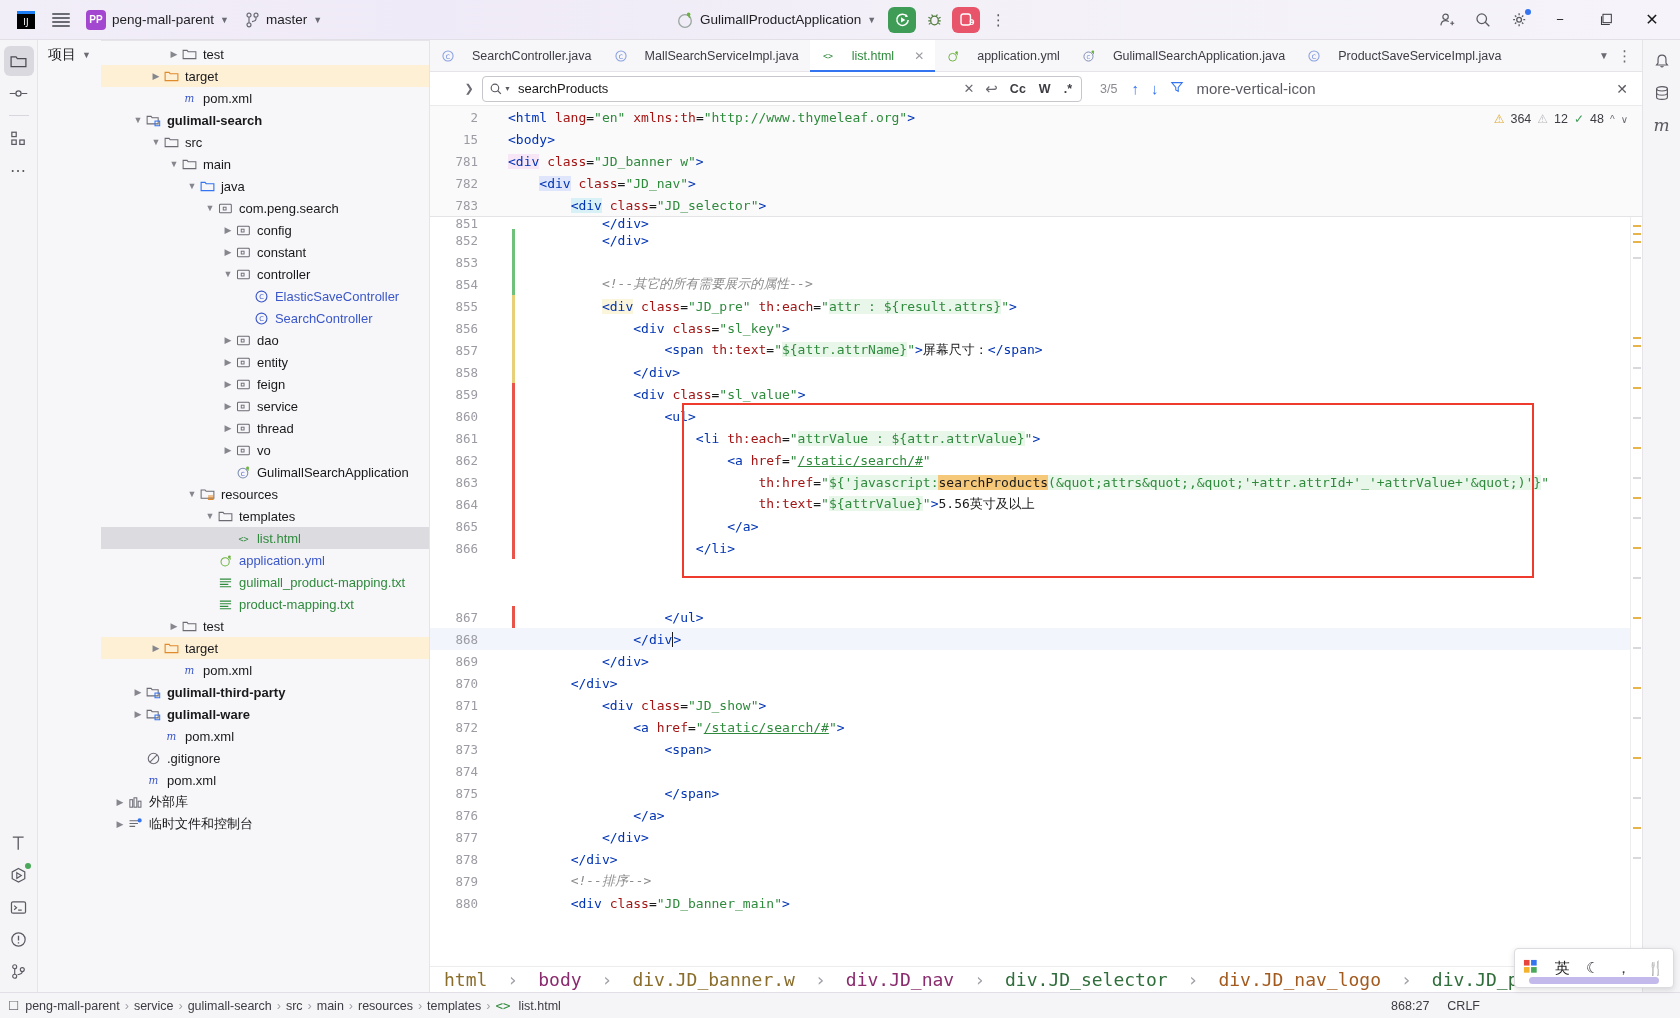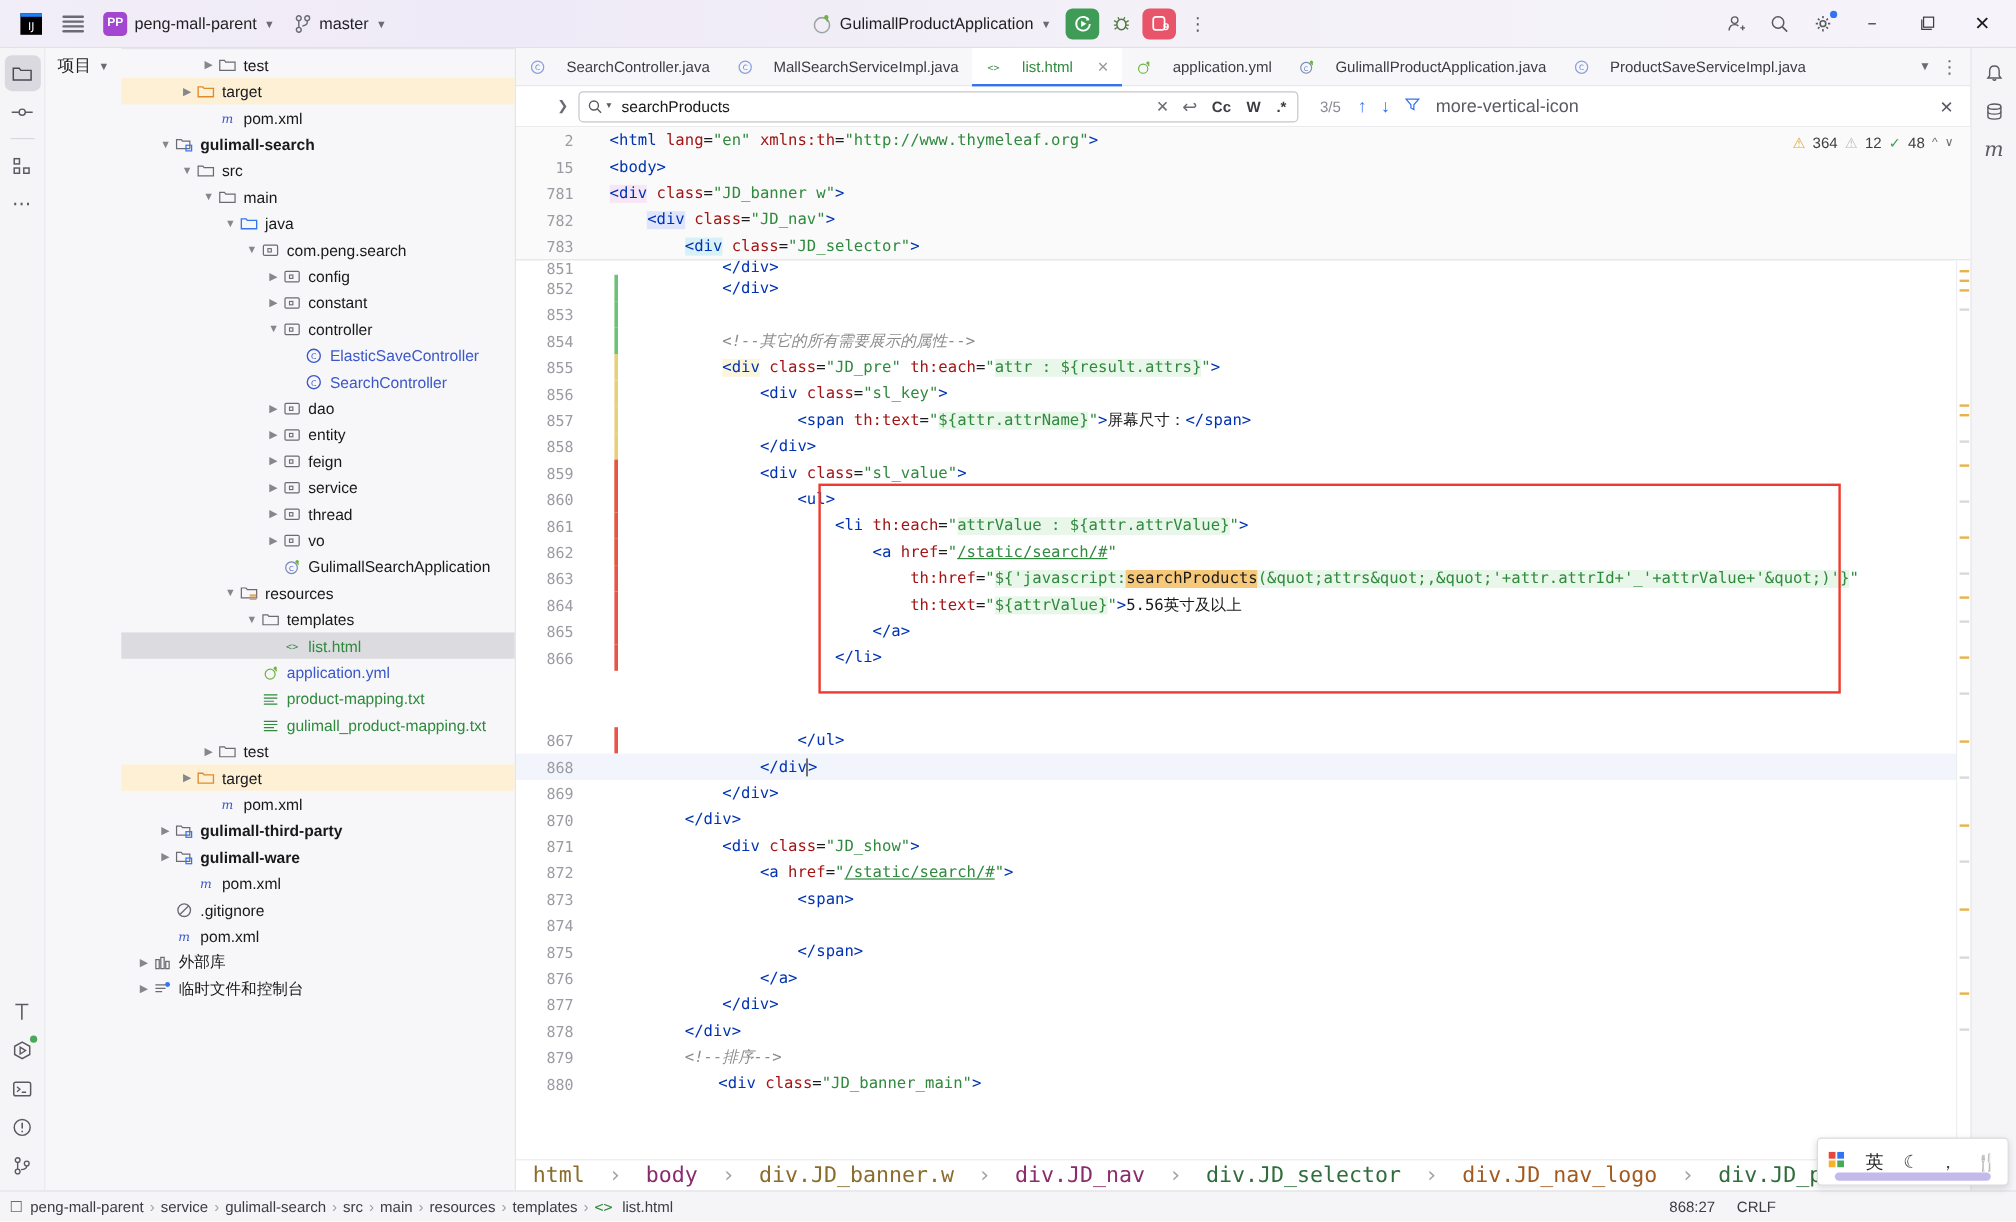--- a/index.html
+++ b/index.html
@@ -591,31 +591,31 @@
             <span class="tlabel blue">application.yml</span>
           </div>
           <div class="trow">
             <span style="width: 102px; flex: 0 0 auto;"></span>
             <span class="arrow"></span>
             <span class="tico">
               <svg width="15" height="15" viewBox="0 0 16 16">
                 <path d="M2 4.4h12 M2 7.2h12 M2 10h9 M2 12.6h12" stroke="#2f8a3d" stroke-width="1.1"></path>
               </svg>
             </span>
+            <span class="tlabel green">gulimall_product-mapping.txt</span>
+          </div>
+          <div class="trow">
+            <span style="width: 102px; flex: 0 0 auto;"></span>
+            <span class="arrow"></span>
+            <span class="tico">
+              <svg width="15" height="15" viewBox="0 0 16 16">
+                <path d="M2 4.4h12 M2 7.2h12 M2 10h9 M2 12.6h12" stroke="#2f8a3d" stroke-width="1.1"></path>
+              </svg>
+            </span>
             <span class="tlabel green">product-mapping.txt</span>
-          </div>
-          <div class="trow">
-            <span style="width: 102px; flex: 0 0 auto;"></span>
-            <span class="arrow"></span>
-            <span class="tico">
-              <svg width="15" height="15" viewBox="0 0 16 16">
-                <path d="M2 4.4h12 M2 7.2h12 M2 10h9 M2 12.6h12" stroke="#2f8a3d" stroke-width="1.1"></path>
-              </svg>
-            </span>
-            <span class="tlabel green">gulimall_product-mapping.txt</span>
           </div>
           <div class="trow">
             <span style="width: 66px; flex: 0 0 auto;"></span>
             <span class="arrow">▶</span>
             <span class="tico">
               <svg width="15" height="15" viewBox="0 0 16 16">
                 <path d="M1.2 3.6h4.2l1.1 1.4h8.3v7.4H1.2z" fill="none" stroke="#6b6b74" stroke-width="1.1"></path>
               </svg>
             </span>
             <span class="tlabel">test</span>
@@ -761,21 +761,21 @@
           </div>
           <div class="tab">
             <span style="display: flex;">
               <svg width="14" height="14" viewBox="0 0 16 16">
                 <circle cx="7.4" cy="8.6" r="5.2" fill="none" stroke="#7a8ab0" stroke-width="1.1"></circle>
                 <text x="7.2" y="11.2" font-size="6" fill="#5f7fd8" text-anchor="middle" font-family="DejaVu Sans">C</text>
                 <path d="M11.2 3.2 Q13.6 4.2 13.2 6" fill="none" stroke="#6db33f" stroke-width="1.2"></path>
                 <circle cx="12.4" cy="3.2" r="1.5" fill="#6db33f"></circle>
               </svg>
             </span>
-            <span>GulimallProductApplication.java</span>
+            <span>GulimallSearchApplication.java</span>
           </div>
           <div class="tab">
             <span style="display: flex;">
               <svg width="14" height="14" viewBox="0 0 16 16">
                 <circle cx="8" cy="8" r="5.8" fill="none" stroke="#8aa0e0" stroke-width="1.2"></circle>
                 <text x="8" y="11" font-size="7" fill="#5f7fd8" text-anchor="middle" font-family="DejaVu Sans">C</text>
               </svg>
             </span>
             <span>ProductSaveServiceImpl.java</span>
           </div>
@@ -860,21 +860,21 @@
               <div class="codeline" style="position: relative;"><span class="gutter">870</span><span class="codetext">&nbsp;&nbsp;&nbsp;&nbsp;&nbsp;&nbsp;&nbsp;&nbsp;<span class="tg">&lt;/div&gt;</span></span></div>
               <div class="codeline" style="position: relative;"><span class="gutter">871</span><span class="codetext">&nbsp;&nbsp;&nbsp;&nbsp;&nbsp;&nbsp;&nbsp;&nbsp;&nbsp;&nbsp;&nbsp;&nbsp;<span class="tg">&lt;div</span> <span class="at">class</span>=<span class="st">"JD_show"</span><span class="tg">&gt;</span></span></div>
               <div class="codeline" style="position: relative;"><span class="gutter">872</span><span class="codetext">&nbsp;&nbsp;&nbsp;&nbsp;&nbsp;&nbsp;&nbsp;&nbsp;&nbsp;&nbsp;&nbsp;&nbsp;&nbsp;&nbsp;&nbsp;&nbsp;<span class="tg">&lt;a</span> <span class="at">href</span>=<span class="st">"</span><span class="st ul">/static/search/#</span><span class="st">"</span><span class="tg">&gt;</span></span></div>
               <div class="codeline" style="position: relative;"><span class="gutter">873</span><span class="codetext">&nbsp;&nbsp;&nbsp;&nbsp;&nbsp;&nbsp;&nbsp;&nbsp;&nbsp;&nbsp;&nbsp;&nbsp;&nbsp;&nbsp;&nbsp;&nbsp;&nbsp;&nbsp;&nbsp;&nbsp;<span class="tg">&lt;span&gt;</span></span></div>
               <div class="codeline" style="position: relative;"><span class="gutter">874</span></div>
               <div class="codeline" style="position: relative;"><span class="gutter">875</span><span class="codetext">&nbsp;&nbsp;&nbsp;&nbsp;&nbsp;&nbsp;&nbsp;&nbsp;&nbsp;&nbsp;&nbsp;&nbsp;&nbsp;&nbsp;&nbsp;&nbsp;&nbsp;&nbsp;&nbsp;&nbsp;<span class="tg">&lt;/span&gt;</span></span></div>
               <div class="codeline" style="position: relative;"><span class="gutter">876</span><span class="codetext">&nbsp;&nbsp;&nbsp;&nbsp;&nbsp;&nbsp;&nbsp;&nbsp;&nbsp;&nbsp;&nbsp;&nbsp;&nbsp;&nbsp;&nbsp;&nbsp;<span class="tg">&lt;/a&gt;</span></span></div>
               <div class="codeline" style="position: relative;"><span class="gutter">877</span><span class="codetext">&nbsp;&nbsp;&nbsp;&nbsp;&nbsp;&nbsp;&nbsp;&nbsp;&nbsp;&nbsp;&nbsp;&nbsp;<span class="tg">&lt;/div&gt;</span></span></div>
               <div class="codeline" style="position: relative;"><span class="gutter">878</span><span class="codetext">&nbsp;&nbsp;&nbsp;&nbsp;&nbsp;&nbsp;&nbsp;&nbsp;<span class="tg">&lt;/div&gt;</span></span></div>
               <div class="codeline" style="position: relative;"><span class="gutter">879</span><span class="codetext">&nbsp;&nbsp;&nbsp;&nbsp;&nbsp;&nbsp;&nbsp;&nbsp;<span class="cm">&lt;!--排序--&gt;</span></span></div>
-              <div class="codeline" style="position: relative; gap: 28px;"><span class="gutter">880</span><span class="codetext">&nbsp;&nbsp;&nbsp;&nbsp;&nbsp;&nbsp;&nbsp;&nbsp;<span class="tg">&lt;div</span> <span class="at">class</span>=<span class="st">"JD_banner_main"</span><span class="tg">&gt;</span></span></div>
+              <div class="codeline" style="position: relative;"><span class="gutter">880</span><span class="codetext">&nbsp;&nbsp;&nbsp;&nbsp;&nbsp;&nbsp;&nbsp;&nbsp;<span class="tg">&lt;div</span> <span class="at">class</span>=<span class="st">"JD_banner_main"</span><span class="tg">&gt;</span></span></div>
               <div style="position: absolute; left: 252px; top: 186px; width: 852px; height: 175px; border: 2.5px solid rgb(238, 59, 46); pointer-events: none;"></div>
             </div>
           </div>
         <div class="stripes" id="stripes">
             <div class="stripe" style="top: 8px; background: rgb(232, 180, 74); width: 8px;"></div>
             <div class="stripe" style="top: 16px; background: rgb(232, 180, 74); width: 8px;"></div>
             <div class="stripe" style="top: 24px; background: rgb(232, 180, 74); width: 8px;"></div>
             <div class="stripe" style="top: 40px; background: rgb(217, 217, 221); width: 8px;"></div>
             <div class="stripe" style="top: 120px; background: rgb(232, 180, 74); width: 8px;"></div>
             <div class="stripe" style="top: 128px; background: rgb(232, 180, 74); width: 8px;"></div>

